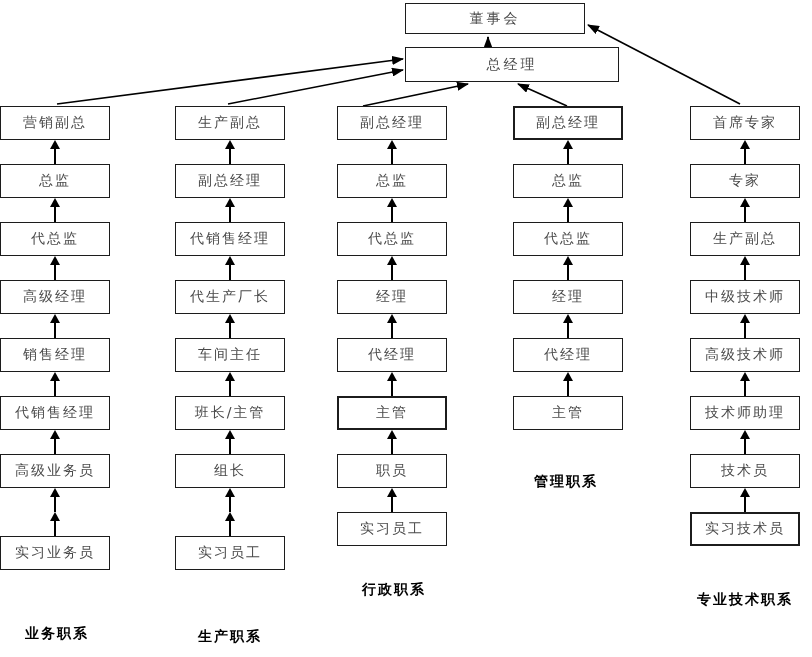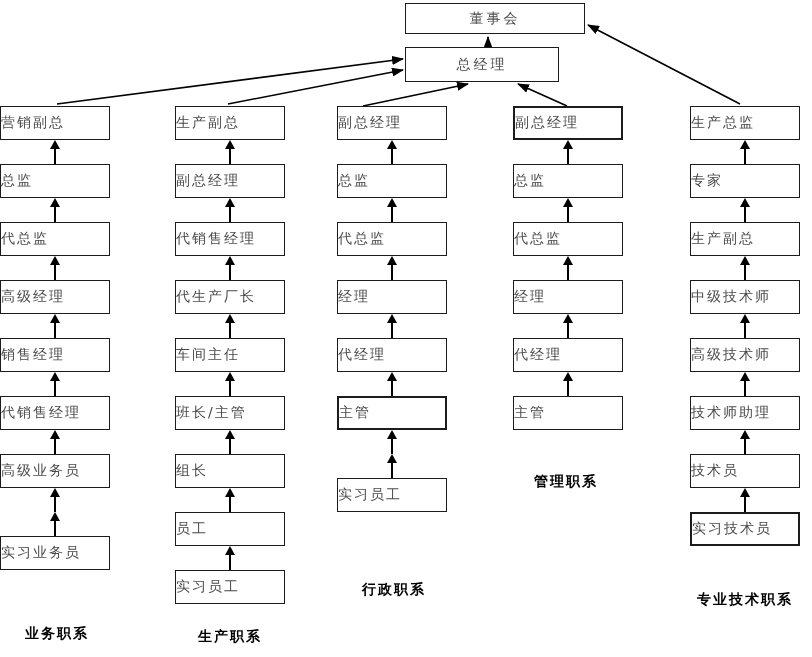--- a/index.html
+++ b/index.html
@@ -24,35 +24,36 @@
     border: 1px solid #1c1c1c;
     background: #ffffff;
     display: flex;
     align-items: center;
     justify-content: center;
     font-size: 14px;
     letter-spacing: 3px;
     color: #4a4a4a;
   }
   .board { left: 405px; top: 3px;  width: 180px; height: 31px; }
-  .gm    { left: 405px; top: 47px; width: 154px; height: 35px; }
+  .gm    { left: 405px; top: 47px; width: 214px; height: 35px; }
   .column {
     position: absolute;
     top: 106px;
     width: 110px;
     display: flex;
     flex-direction: column;
   }
   .node {
     box-sizing: border-box;
     height: 34px;
     border: 1px solid #1c1c1c;
     background: #ffffff;
     display: flex;
     align-items: center;
+    justify-content: center;
     font-size: 14px;
     letter-spacing: 2px;
     color: #4a4a4a;
     white-space: nowrap;
   }
   .node-thick { border-width: 2px; }
   .v-arrow {
     height: 24px;
     display: flex;
     flex-direction: column;
@@ -207,23 +208,20 @@
         <span class="head"></span>
         <span class="stem"></span>
       </div>
       <div class="node">
         <span>组长</span>
       </div>
       <div class="v-arrow">
         <span class="head"></span>
         <span class="stem"></span>
       </div>
-      <div class="node">
-        <span>员工</span>
-      </div>
       <div class="v-arrow">
         <span class="head"></span>
         <span class="stem"></span>
       </div>
       <div class="node">
         <span>实习员工</span>
       </div>
     </div>
   <div class="column" style="left:337px">
       <div class="node">
@@ -260,20 +258,23 @@
       <div class="v-arrow">
         <span class="head"></span>
         <span class="stem"></span>
       </div>
       <div class="node node-thick">
         <span>主管</span>
       </div>
       <div class="v-arrow">
         <span class="head"></span>
         <span class="stem"></span>
+      </div>
+      <div class="node">
+        <span>职员</span>
       </div>
       <div class="v-arrow">
         <span class="head"></span>
         <span class="stem"></span>
       </div>
       <div class="node">
         <span>实习员工</span>
       </div>
     </div>
   <div class="column" style="left:513px">
@@ -311,21 +312,21 @@
       <div class="v-arrow">
         <span class="head"></span>
         <span class="stem"></span>
       </div>
       <div class="node">
         <span>主管</span>
       </div>
     </div>
   <div class="column" style="left:690px">
       <div class="node">
-        <span>生产总监</span>
+        <span>首席专家</span>
       </div>
       <div class="v-arrow">
         <span class="head"></span>
         <span class="stem"></span>
       </div>
       <div class="node">
         <span>专家</span>
       </div>
       <div class="v-arrow">
         <span class="head"></span>

